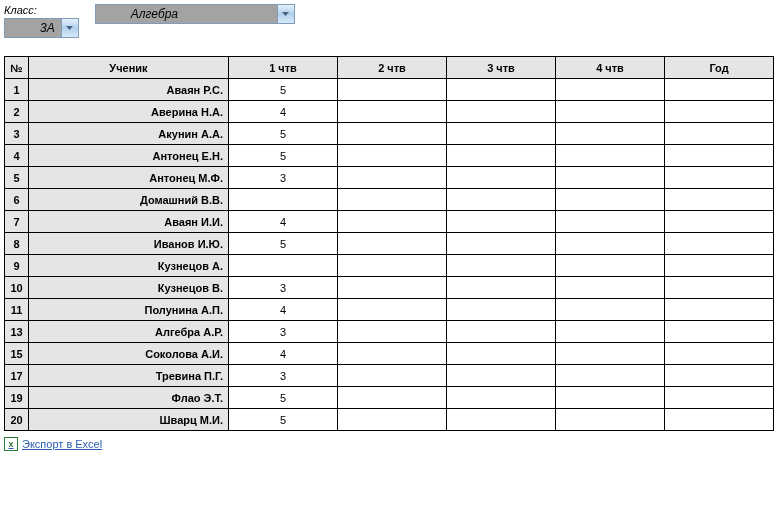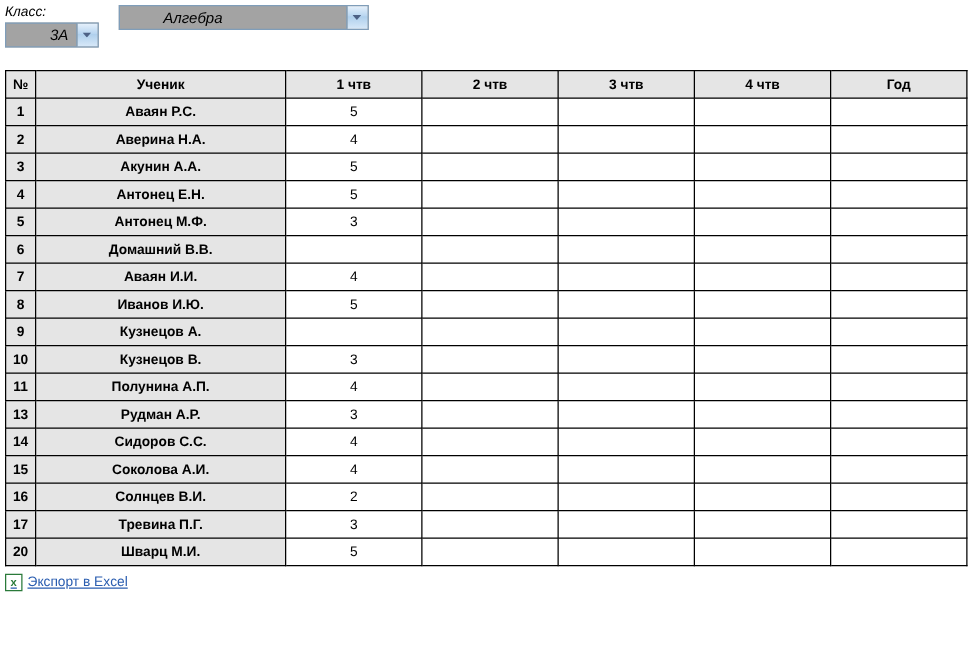--- a/index.html
+++ b/index.html
@@ -69,21 +69,21 @@
     font-size: 11px;
   }
   table.grades td {
     font-size: 11px;
   }
   col.c-num { width: 24px; }
   col.c-name { width: 200px; }
   col.c-q { width: 109px; }
 
   td.num, th.num { text-align: center; font-weight: bold; background:#e5e5e5; }
-  td.name { font-weight: bold; background:#e5e5e5; text-align:center; padding-left:6px;}
+  td.name { font-weight: bold; background:#e5e5e5; text-align:right; padding-left:6px;}
   td.grade { text-align: center; background:#fff; }
 
   .export {
     display: inline-flex;
     align-items: center;
     gap: 4px;
     margin-top: 6px;
     color: #2a5db0;
     text-decoration: underline;
     cursor: pointer;
@@ -245,58 +245,49 @@
         <td class="num">11</td>
         <td class="name">Полунина А.П.</td>
         <td class="grade">4</td>
         <td class="grade"></td>
         <td class="grade"></td>
         <td class="grade"></td>
         <td class="grade"></td>
       </tr>
       <tr>
         <td class="num">13</td>
-        <td class="name">Рудман А.Р.</td>
+        <td class="name">Алгебра А.Р.</td>
         <td class="grade">3</td>
-        <td class="grade"></td>
-        <td class="grade"></td>
-        <td class="grade"></td>
-        <td class="grade"></td>
-      </tr>
-      <tr>
-        <td class="num">14</td>
-        <td class="name">Сидоров С.С.</td>
-        <td class="grade">4</td>
         <td class="grade"></td>
         <td class="grade"></td>
         <td class="grade"></td>
         <td class="grade"></td>
       </tr>
       <tr>
         <td class="num">15</td>
         <td class="name">Соколова А.И.</td>
         <td class="grade">4</td>
         <td class="grade"></td>
         <td class="grade"></td>
         <td class="grade"></td>
         <td class="grade"></td>
       </tr>
       <tr>
-        <td class="num">16</td>
-        <td class="name">Солнцев В.И.</td>
-        <td class="grade">2</td>
-        <td class="grade"></td>
-        <td class="grade"></td>
-        <td class="grade"></td>
-        <td class="grade"></td>
-      </tr>
-      <tr>
         <td class="num">17</td>
         <td class="name">Тревина П.Г.</td>
         <td class="grade">3</td>
+        <td class="grade"></td>
+        <td class="grade"></td>
+        <td class="grade"></td>
+        <td class="grade"></td>
+      </tr>
+      <tr>
+        <td class="num">19</td>
+        <td class="name">Флао Э.Т.</td>
+        <td class="grade">5</td>
         <td class="grade"></td>
         <td class="grade"></td>
         <td class="grade"></td>
         <td class="grade"></td>
       </tr>
       <tr>
         <td class="num">20</td>
         <td class="name">Шварц М.И.</td>
         <td class="grade">5</td>
         <td class="grade"></td>

